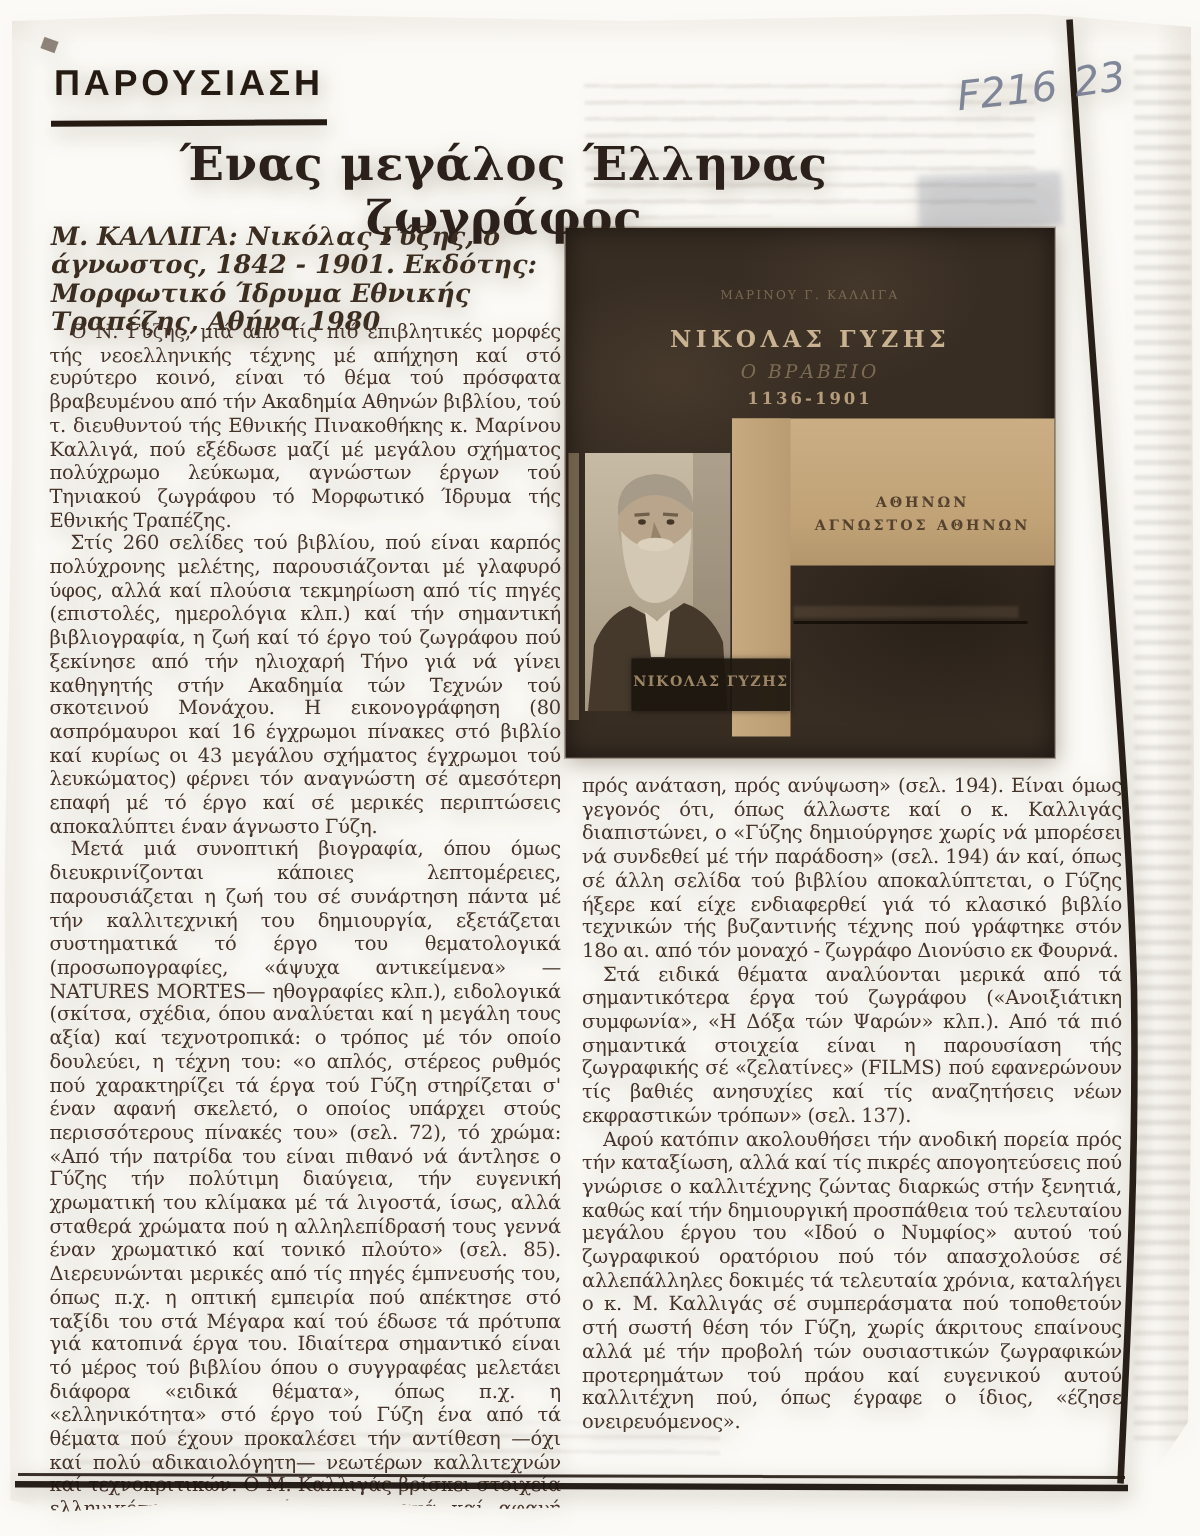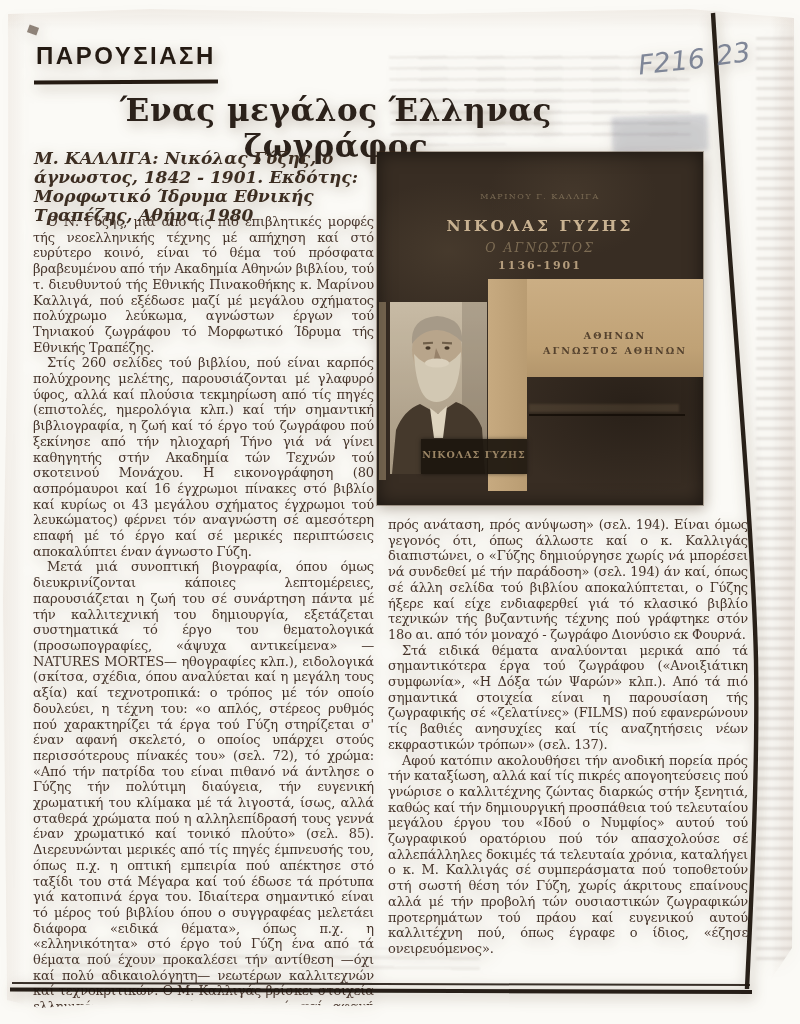--- a/index.html
+++ b/index.html
@@ -121,21 +121,21 @@
 
       <div class="col col-left">
         <p>Ο Ν. Γύζης, μιά από τίς πιό επιβλητικές μορφές τής νεοελληνικής τέχνης μέ απήχηση καί στό ευρύτερο κοινό, είναι τό θέμα τού πρόσφατα βραβευμένου από τήν Ακαδημία Αθηνών βιβλίου, τού τ. διευθυντού τής Εθνικής Πινακοθήκης κ. Μαρίνου Καλλιγά, πού εξέδωσε μαζί μέ μεγάλου σχήματος πολύχρωμο λεύκωμα, αγνώστων έργων τού Τηνιακού ζωγράφου τό Μορφωτικό Ίδρυμα τής Εθνικής Τραπέζης.</p>
         <p>Στίς 260 σελίδες τού βιβλίου, πού είναι καρπός πολύχρονης μελέτης, παρουσιάζονται μέ γλαφυρό ύφος, αλλά καί πλούσια τεκμηρίωση από τίς πηγές (επιστολές, ημερολόγια κλπ.) καί τήν σημαντική βιβλιογραφία, η ζωή καί τό έργο τού ζωγράφου πού ξεκίνησε από τήν ηλιοχαρή Τήνο γιά νά γίνει καθηγητής στήν Ακαδημία τών Τεχνών τού σκοτεινού Μονάχου. Η εικονογράφηση (80 ασπρόμαυροι καί 16 έγχρωμοι πίνακες στό βιβλίο καί κυρίως οι 43 μεγάλου σχήματος έγχρωμοι τού λευκώματος) φέρνει τόν αναγνώστη σέ αμεσότερη επαφή μέ τό έργο καί σέ μερικές περιπτώσεις αποκαλύπτει έναν άγνωστο Γύζη.</p>
         <p>Μετά μιά συνοπτική βιογραφία, όπου όμως διευκρινίζονται κάποιες λεπτομέρειες, παρουσιάζεται η ζωή του σέ συνάρτηση πάντα μέ τήν καλλιτεχνική του δημιουργία, εξετάζεται συστηματικά τό έργο του θεματολογικά (προσωπογραφίες, «άψυχα αντικείμενα» —NATURES MORTES— ηθογραφίες κλπ.), ειδολογικά (σκίτσα, σχέδια, όπου αναλύεται καί η μεγάλη τους αξία) καί τεχνοτροπικά: ο τρόπος μέ τόν οποίο δουλεύει, η τέχνη του: «ο απλός, στέρεος ρυθμός πού χαρακτηρίζει τά έργα τού Γύζη στηρίζεται σ' έναν αφανή σκελετό, ο οποίος υπάρχει στούς περισσότερους πίνακές του» (σελ. 72), τό χρώμα: «Από τήν πατρίδα του είναι πιθανό νά άντλησε ο Γύζης τήν πολύτιμη διαύγεια, τήν ευγενική χρωματική του κλίμακα μέ τά λιγοστά, ίσως, αλλά σταθερά χρώματα πού η αλληλεπίδρασή τους γεννά έναν χρωματικό καί τονικό πλούτο» (σελ. 85). Διερευνώνται μερικές από τίς πηγές έμπνευσής του, όπως π.χ. η οπτική εμπειρία πού απέκτησε στό ταξίδι του στά Μέγαρα καί τού έδωσε τά πρότυπα γιά κατοπινά έργα του. Ιδιαίτερα σημαντικό είναι τό μέρος τού βιβλίου όπου ο συγγραφέας μελετάει διάφορα «ειδικά θέματα», όπως π.χ. η «ελληνικότητα» στό έργο τού Γύζη ένα από τά θέματα πού έχουν προκαλέσει τήν αντίθεση —όχι καί πολύ αδικαιολόγητη— νεωτέρων καλλιτεχνών καί τεχνοκριτικών. Ο Μ. Καλλιγάς βρίσκει στοιχεία ελληνικότητας «φανερά, επιφανειακά καί αφανή εσωτερικά» (σελ. 111) γιά νά καταλήξει, σωστά, στή διαπίστωση ότι η ελληνικότητα τού Γύζη δέν βρίσκεται στά ελληνικά ηθογραφικά ή αρχαιοπρεπή θέματα «αλλά στό ήθος τών έργων του, πού είναι ελληνικό μέ τήν ανθρωπιά, τό μέτρο, τήν πραότητα, τήν κοσμιότητα, τήν τάση</p>
       </div>
 
       <div class="book">
         <div class="bk-author">ΜΑΡΙΝΟΥ Γ. ΚΑΛΛΙΓΑ</div>
         <div class="bk-title">ΝΙΚΟΛΑΣ ΓΥΖΗΣ</div>
-        <div class="bk-sub">Ο ΑΓΝΩΣΤΟΣ</div>
+        <div class="bk-sub">Ο ΒΡΑΒΕΙΟ</div>
         <div class="bk-dates">1136-1901</div>
         <div class="bk-cross-h"></div>
         <div class="bk-cross-v"></div>
         <div class="bk-award">
           <div>ΑΘΗΝΩΝ</div>
           <div>ΑΓΝΩΣΤΟΣ ΑΘΗΝΩΝ</div>
         </div>
         <div class="bk-edge"></div>
         <svg class="bk-portrait" viewBox="0 0 97 172" xmlns="http://www.w3.org/2000/svg" aria-hidden="true">
           <defs>

